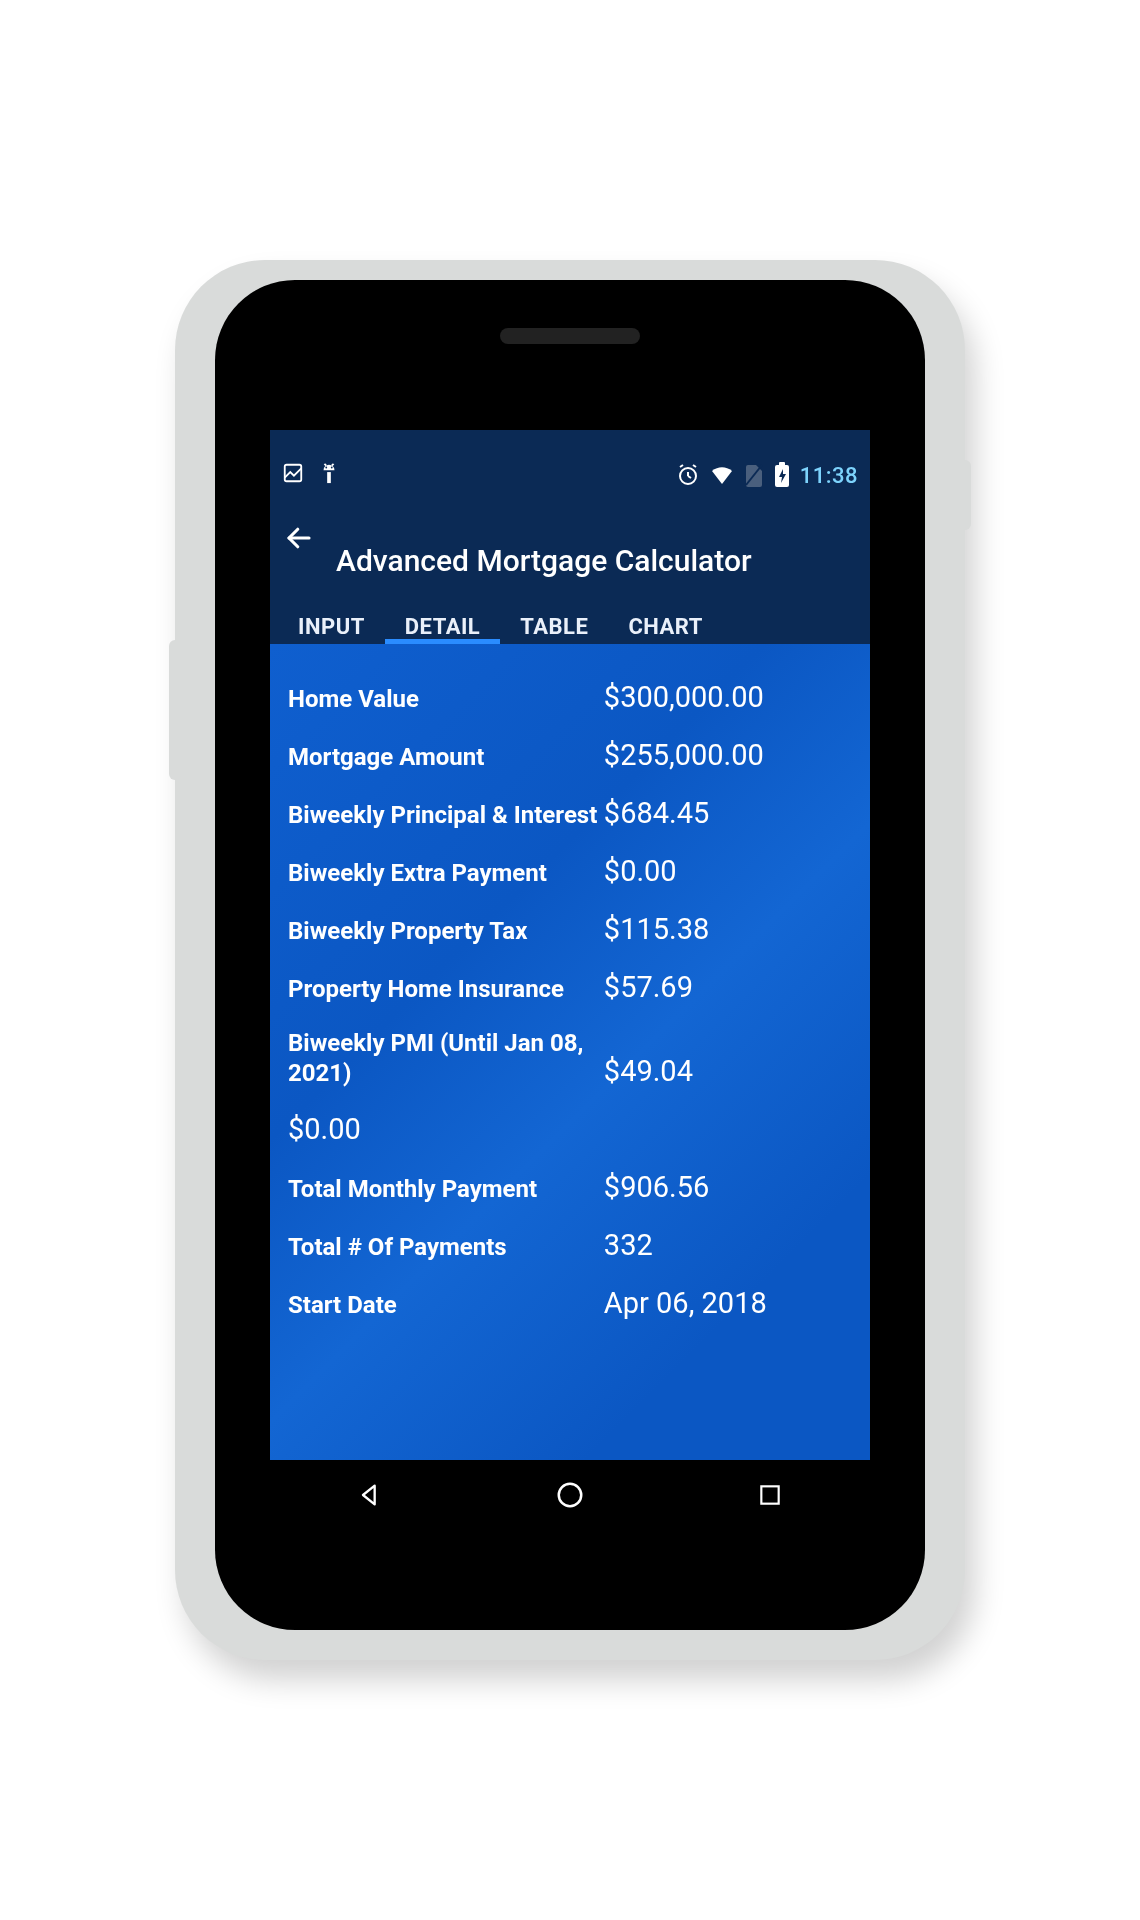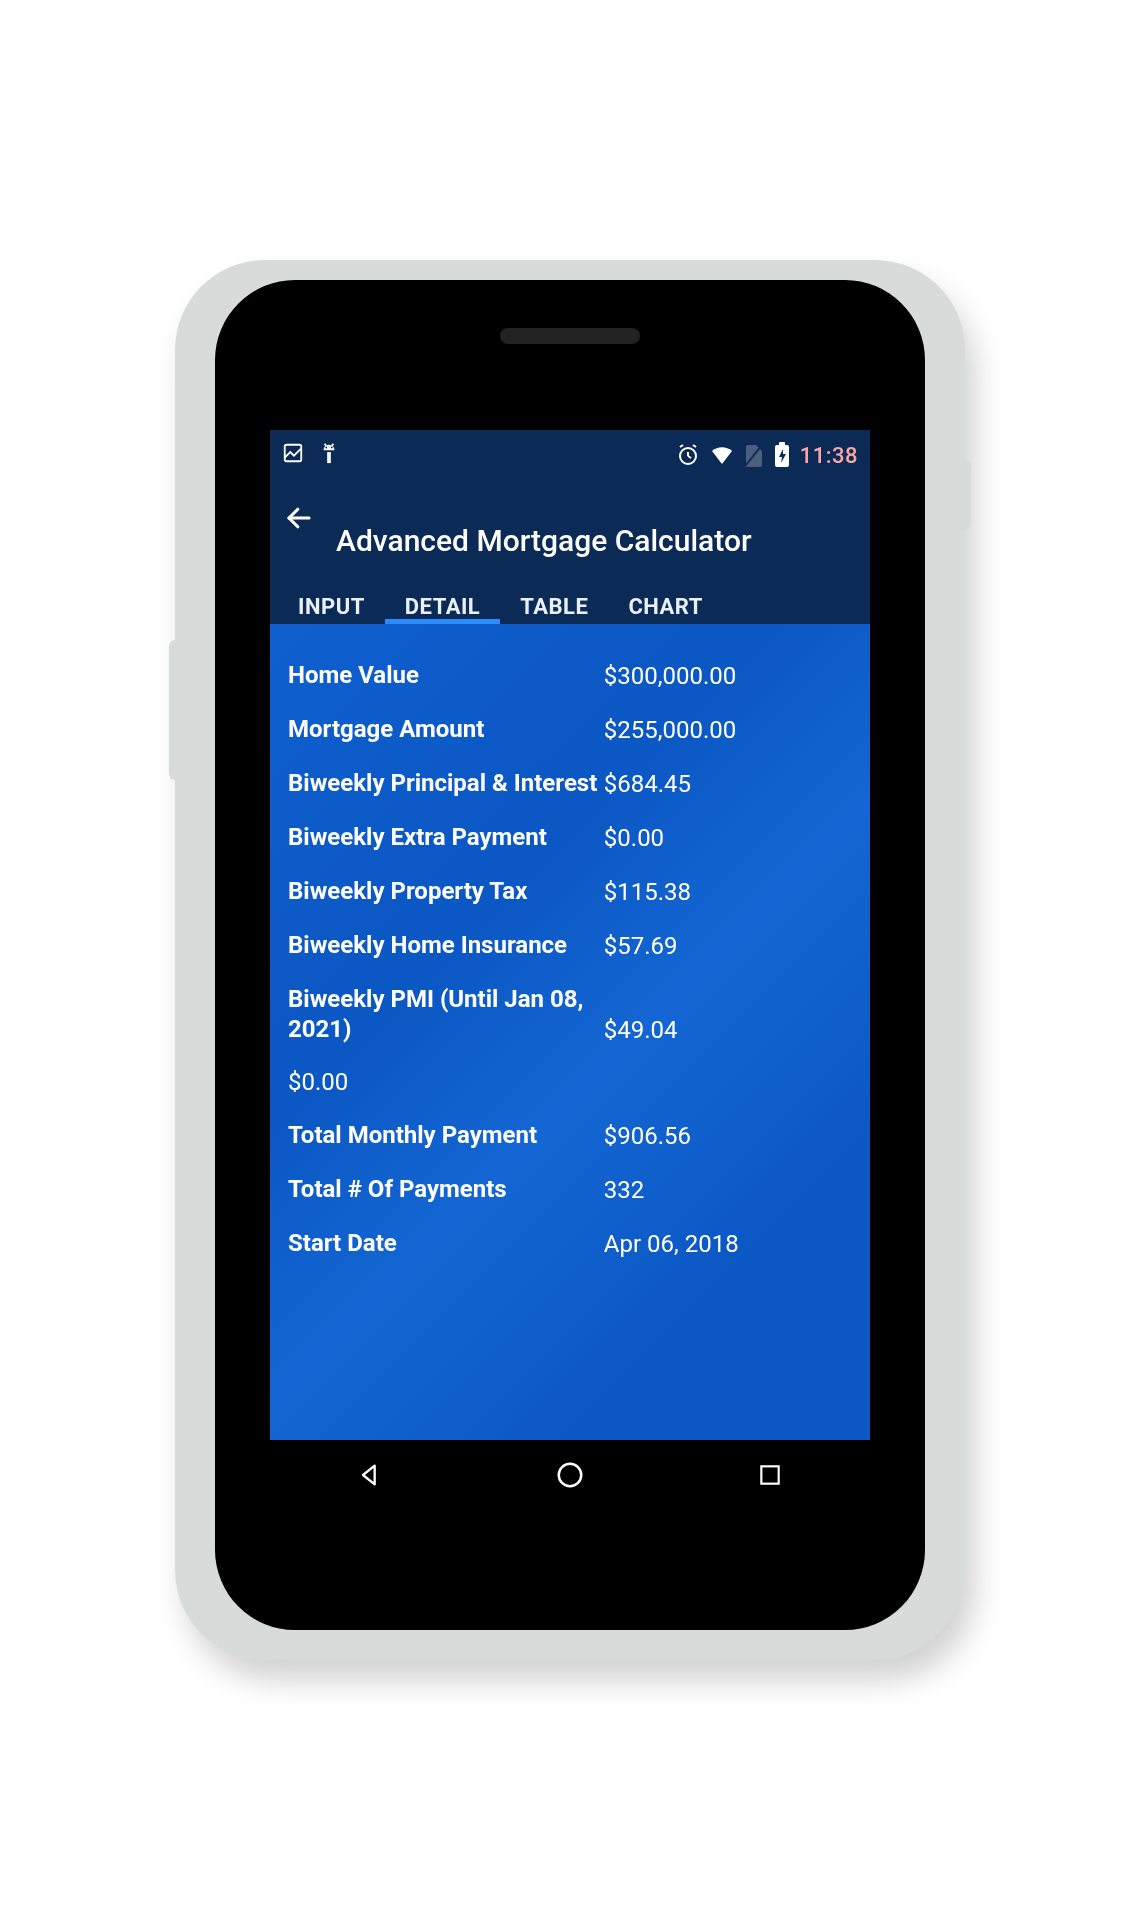--- a/index.html
+++ b/index.html
@@ -46,22 +46,23 @@
   position: absolute;
   left: 55px; right: 55px; top: 150px; bottom: 120px;
   background: #0b2a55;
   overflow: hidden;
 }
 .status-bar {
   height: 50px;
   display: flex;
   align-items: center;
   padding: 0 12px;
-  color: #fca5a5;
+  color: #7dd3fc;
   font-size: 22px;
+  margin-top: 20px;
 }
 .status-left { display: flex; gap: 14px; align-items: center; }
 .status-right { margin-left: auto; display: flex; gap: 10px; align-items: center; }
 .status-right svg { display: block; }
 .clock-time { font-weight: 500; letter-spacing: 0.5px; }
 .app-bar {
   height: 80px;
   display: flex;
   align-items: center;
   padding: 0 14px;
@@ -92,21 +93,21 @@
   overflow: hidden;
   padding: 24px 18px 8px;
 }
 .row {
   display: flex;
   align-items: flex-end;
   color: #fff;
   padding: 12px 0;
 }
 .row .label { width: 56%; font-size: 24px; font-weight: 700; line-height: 1.25; }
-.row .value { width: 44%; font-size: 24px; font-weight: 400; }
+.row .value { width: 44%; font-size: 29px; font-weight: 400; }
 .nav-bar {
   height: 70px;
   background: #000;
   display: flex;
   align-items: center;
   justify-content: space-around;
 }
 .nav-btn { color: #fff; display: flex; align-items: center; justify-content: center; width: 80px; height: 50px; }
 </style>
 </head>
@@ -211,21 +212,21 @@
           </div>
         <div class="row">
             <div class="label">Biweekly Extra Payment</div>
             <div class="value">$0.00</div>
           </div>
         <div class="row">
             <div class="label">Biweekly Property Tax</div>
             <div class="value">$115.38</div>
           </div>
         <div class="row">
-            <div class="label">Biweekly Home Insurance</div>
+            <div class="label">Property Home Insurance</div>
             <div class="value">$57.69</div>
           </div>
         <div class="row">
             <div class="label">Biweekly PMI (Until Jan 08, 2021)</div>
             <div class="value">$49.04</div>
           </div>
         <div class="row">
             <div class="value">$0.00</div>
           </div>
         <div class="row">

